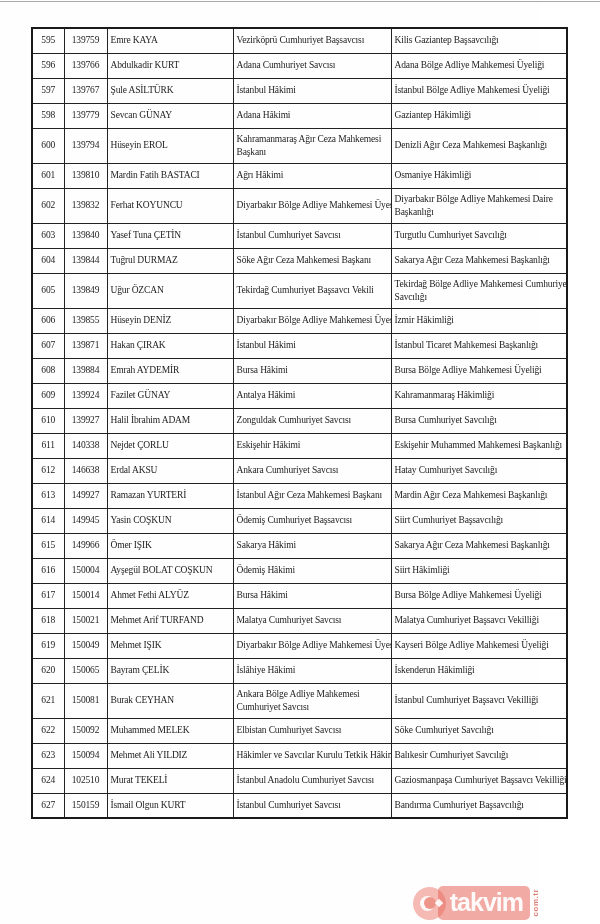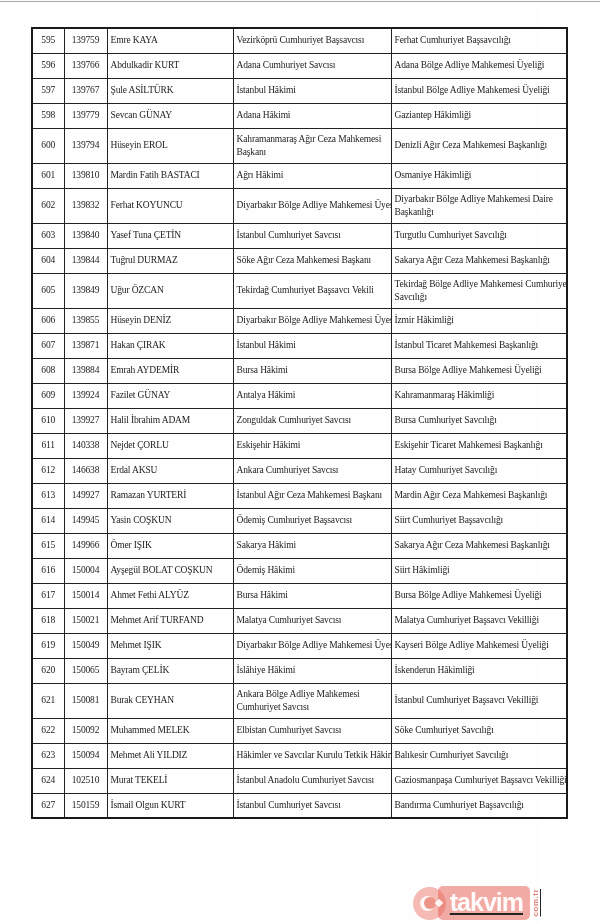--- a/index.html
+++ b/index.html
@@ -55,21 +55,20 @@
   
   .watermark {
     position: absolute;
     top: 883px;
     right: 0;
     height: 40px;
     display: flex;
     align-items: center;
     z-index: 5;
     opacity: 0.85;
-    text-decoration: underline;
   }
   .wm-circle {
     width: 33px;
     height: 33px;
     border-radius: 50%;
     background: rgba(228, 77, 60, 0.45);
     position: relative;
     margin-right: -8px;
     z-index: 2;
     flex: 0 0 auto;
@@ -138,21 +137,21 @@
       <col style="width:126px">
       <col style="width:158px">
       <col style="width:176px">
     </colgroup>
     <tbody>
         <tr>
           <td class="c-num">595</td>
           <td class="c-num">139759</td>
           <td class="c-text">Emre KAYA</td>
           <td class="c-text">Vezirköprü Cumhuriyet Başsavcısı</td>
-          <td class="c-text">Ferhat Cumhuriyet Başsavcılığı</td>
+          <td class="c-text">Kilis Gaziantep Başsavcılığı</td>
         </tr>
         <tr>
           <td class="c-num">596</td>
           <td class="c-num">139766</td>
           <td class="c-text">Abdulkadir KURT</td>
           <td class="c-text">Adana Cumhuriyet Savcısı</td>
           <td class="c-text">Adana Bölge Adliye Mahkemesi Üyeliği</td>
         </tr>
         <tr>
           <td class="c-num">597</td>
@@ -246,21 +245,21 @@
           <td class="c-num">139927</td>
           <td class="c-text">Halil İbrahim ADAM</td>
           <td class="c-text">Zonguldak Cumhuriyet Savcısı</td>
           <td class="c-text">Bursa Cumhuriyet Savcılığı</td>
         </tr>
         <tr>
           <td class="c-num">611</td>
           <td class="c-num">140338</td>
           <td class="c-text">Nejdet ÇORLU</td>
           <td class="c-text">Eskişehir Hâkimi</td>
-          <td class="c-text">Eskişehir Ticaret Mahkemesi Başkanlığı</td>
+          <td class="c-text">Eskişehir Muhammed Mahkemesi Başkanlığı</td>
         </tr>
         <tr>
           <td class="c-num">612</td>
           <td class="c-num">146638</td>
           <td class="c-text">Erdal AKSU</td>
           <td class="c-text">Ankara Cumhuriyet Savcısı</td>
           <td class="c-text">Hatay Cumhuriyet Savcılığı</td>
         </tr>
         <tr>
           <td class="c-num">613</td>

